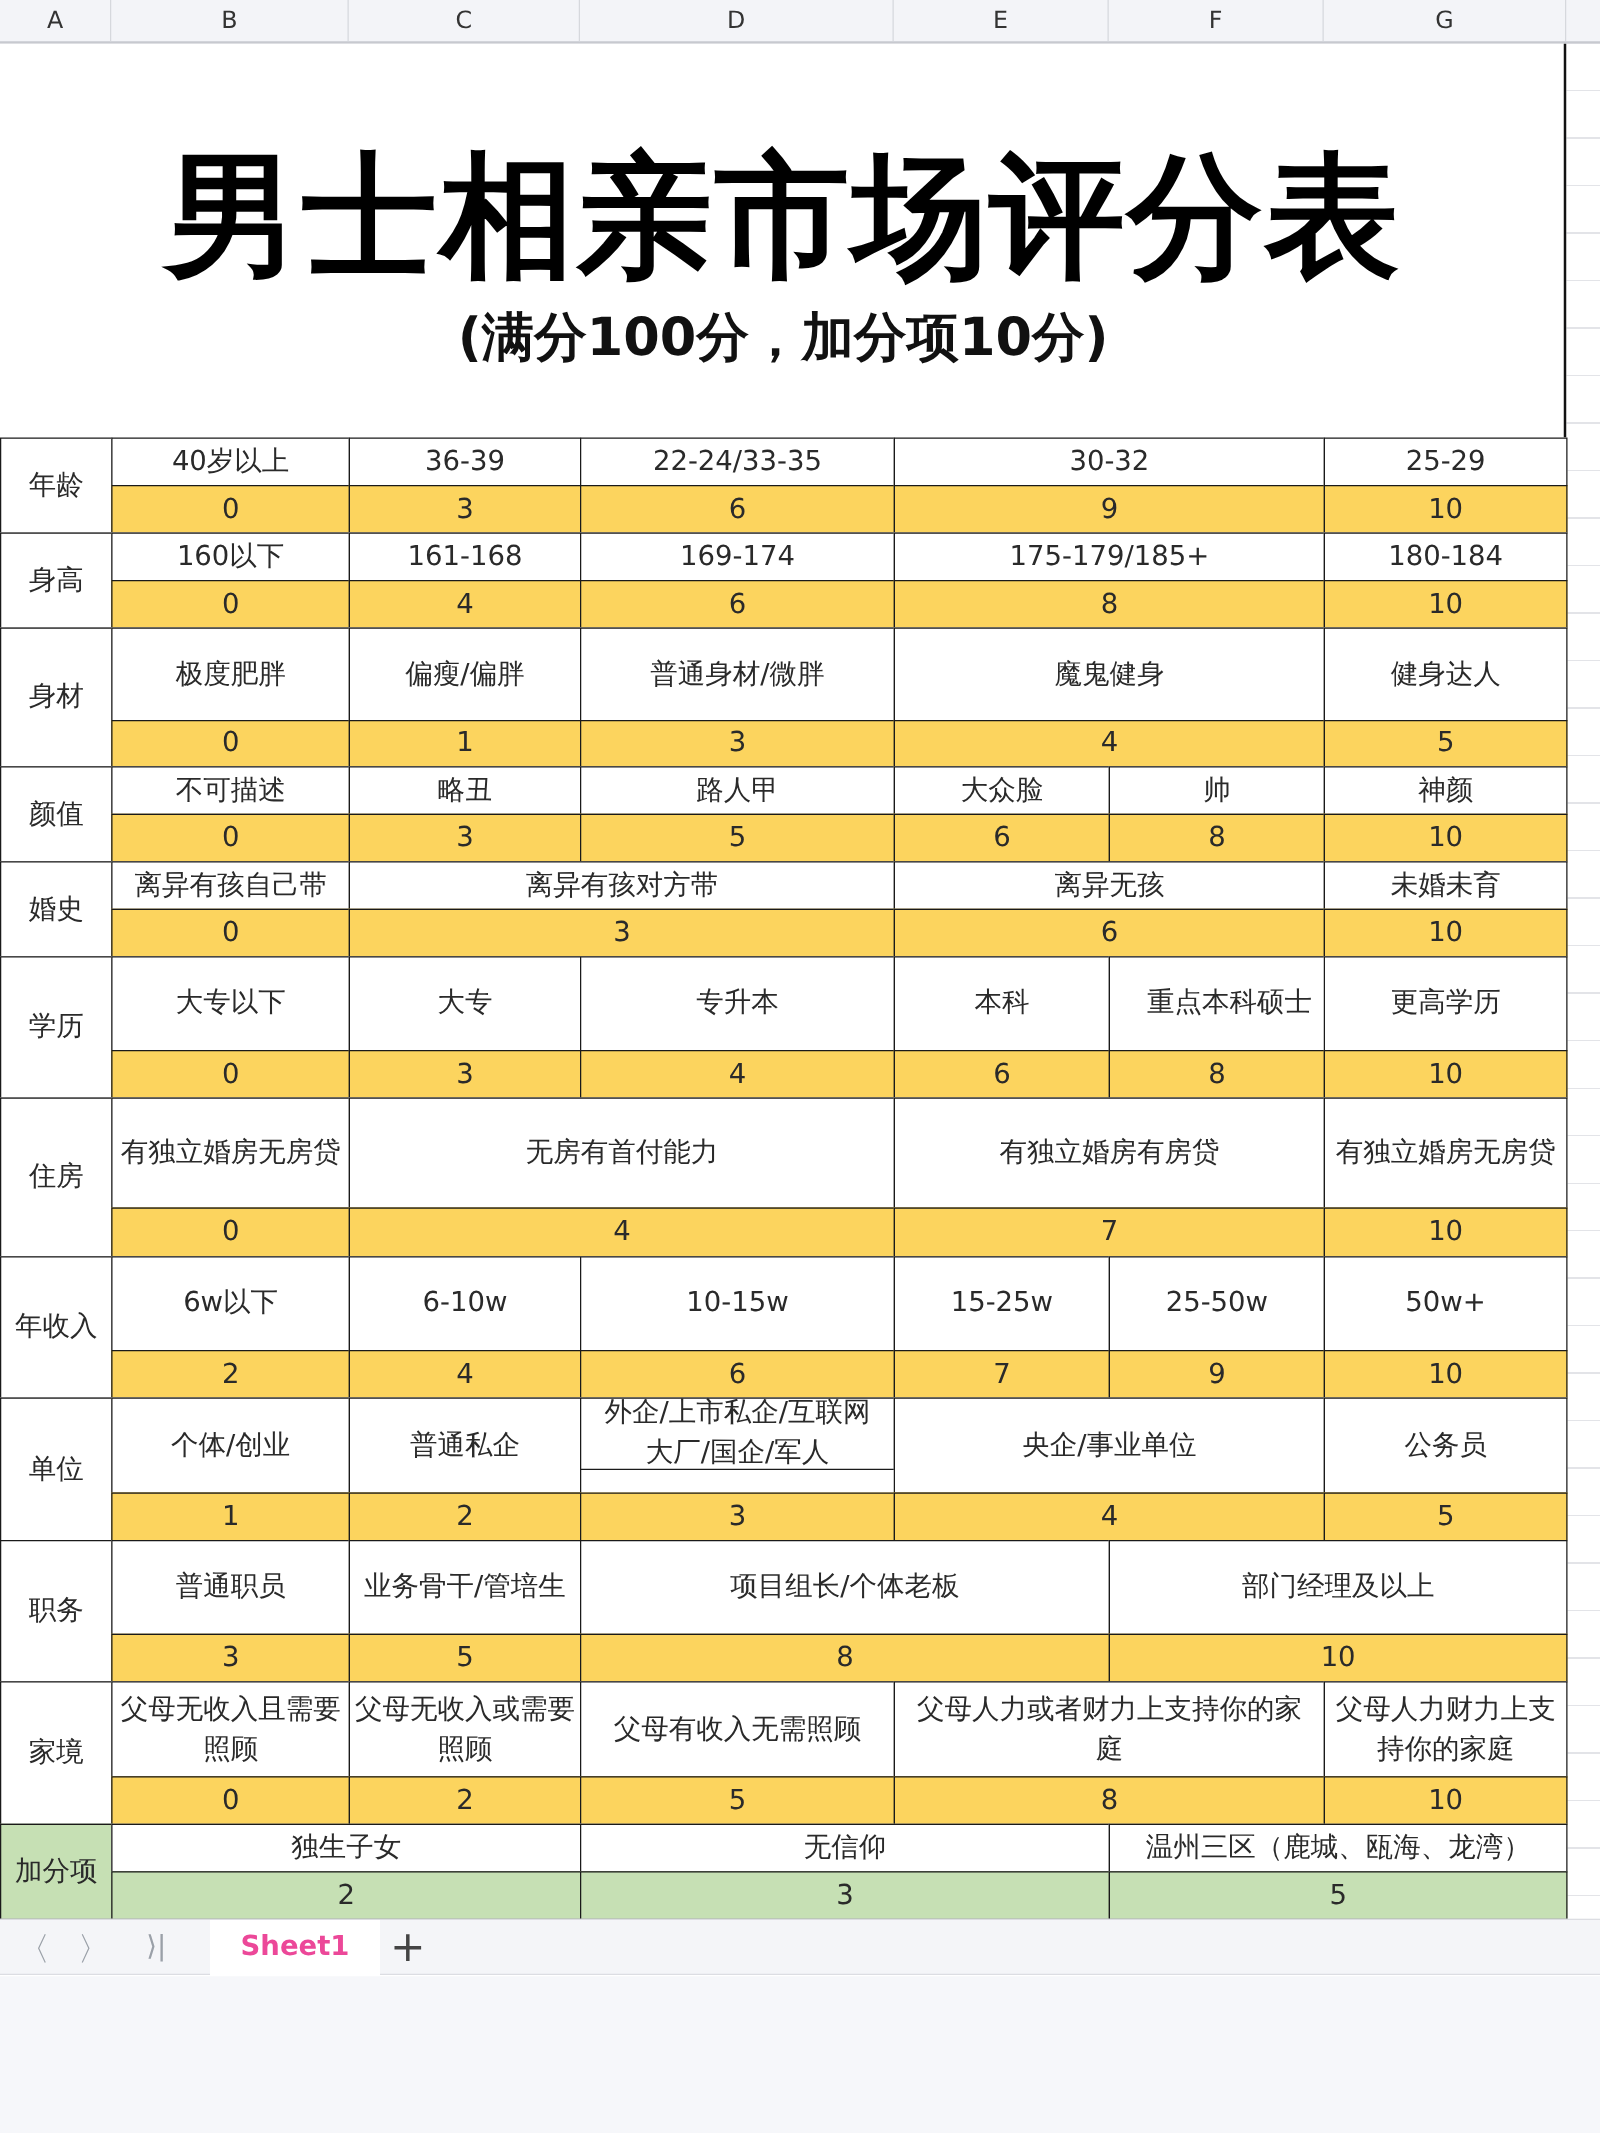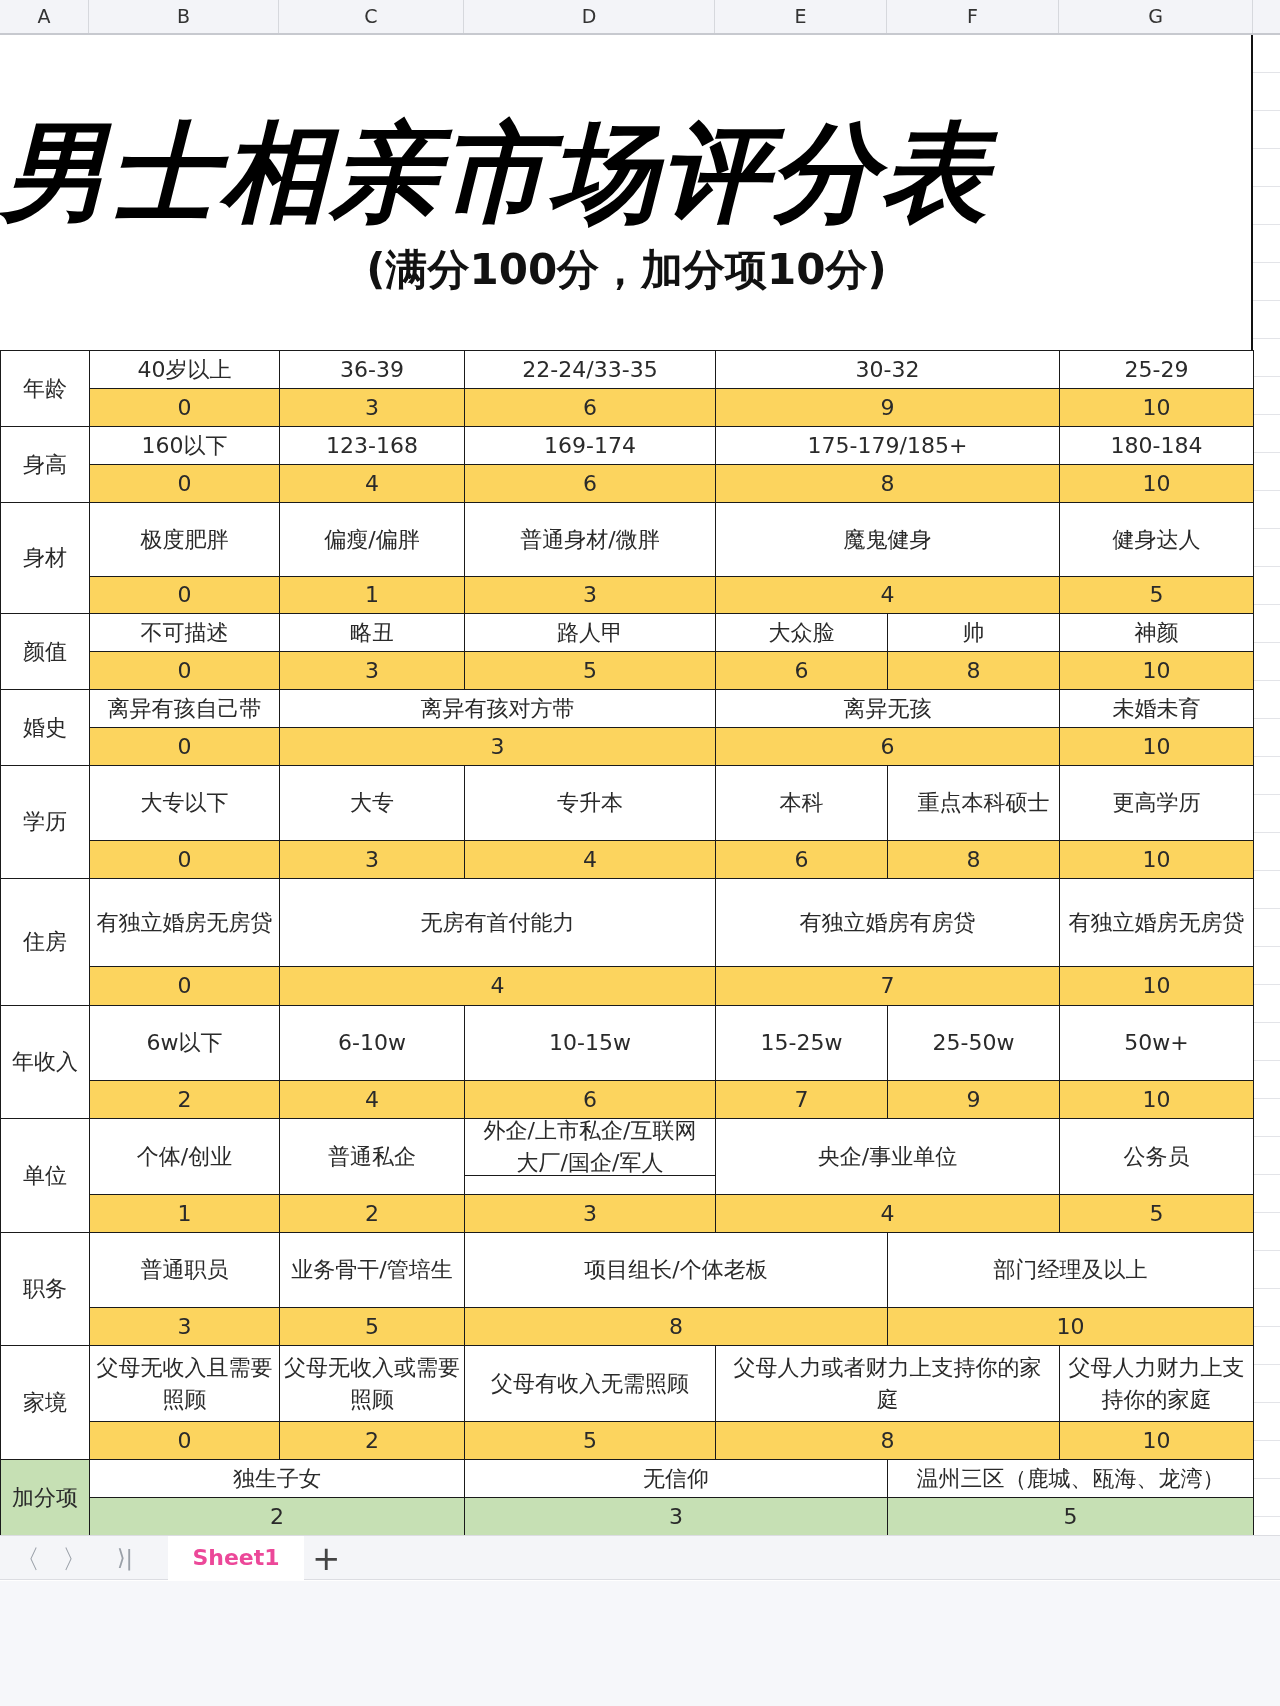--- a/index.html
+++ b/index.html
@@ -6,21 +6,21 @@
   html, body { width: 1280px; height: 1706px; overflow: hidden; background: #ffffff; }
   body { position: relative; font-family: "DejaVu Sans", "Liberation Sans", sans-serif; color: #222; }
 
   .colhdr { position: absolute; top: 0; left: 0; width: 1280px; height: 35px; background: #f3f4f8; border-bottom: 2px solid #c7c9cf; }
   .colhdr .ch { position: absolute; top: 0; height: 33px; line-height: 33px; text-align: center; font-size: 19px; color: #333; border-right: 1px solid #d6d8dd; }
 
   .gridbg { position: absolute; left: 1253px; top: 35px; width: 27px; height: 1500px; background:
      repeating-linear-gradient(to bottom, transparent 0, transparent 37px, #e3e4e8 37px, #e3e4e8 38px); }
 
   .titlebox { position: absolute; left: 0; top: 35px; width: 1253px; height: 315px; background: #fff; border-right: 2px solid #111; }
-  .title { position: absolute; left: 0; top: 66px; width: 1253px; font-size: 108px; font-weight: bold; letter-spacing: 2px; color: #000; font-family: "DejaVu Sans", sans-serif; font-style: italic; }
+  .title { position: absolute; left: 0; top: 66px; width: 1253px; text-align: center; font-size: 108px; font-weight: bold; letter-spacing: 2px; color: #000; font-family: "DejaVu Sans", sans-serif; }
   .subtitle { position: absolute; left: 0; top: 207px; width: 1253px; text-align: center; font-size: 42px; font-weight: bold; color: #111; }
 
   .cell { position: absolute; display: flex; align-items: center; justify-content: center; text-align: center;
           border: 1px solid #1a1a1a; font-size: 22px; line-height: 1.45; padding: 0 4px; color: #2a2a2a; background: #fff; }
   .cell.score { background: #fcd45e; }
   .cell.bonus-score { background: #c6e0b4; }
   .cell.cat { background: #fff; }
   .cell.cat.bonus { background: #c6e0b4; }
 
   .tabbar { position: absolute; left: 0; top: 1535px; width: 1280px; height: 45px; background: #f4f5f8; border-top: 1px solid #dcdde2; border-bottom: 1px solid #dcdde2; }
@@ -58,21 +58,21 @@
   <div class="cell" style="left:715px;top:350px;width:345px;height:39px">30-32</div>
   <div class="cell" style="left:1059px;top:350px;width:195px;height:39px">25-29</div>
   <div class="cell score" style="left:89px;top:388px;width:191px;height:39px">0</div>
   <div class="cell score" style="left:279px;top:388px;width:186px;height:39px">3</div>
   <div class="cell score" style="left:464px;top:388px;width:252px;height:39px">6</div>
   <div class="cell score" style="left:715px;top:388px;width:345px;height:39px">9</div>
   <div class="cell score" style="left:1059px;top:388px;width:195px;height:39px">10</div>
 
   <div class="cell cat" style="left:0;top:426px;width:90px;height:77px">身高</div>
   <div class="cell" style="left:89px;top:426px;width:191px;height:39px">160以下</div>
-  <div class="cell" style="left:279px;top:426px;width:186px;height:39px">123-168</div>
+  <div class="cell" style="left:279px;top:426px;width:186px;height:39px">161-168</div>
   <div class="cell" style="left:464px;top:426px;width:252px;height:39px">169-174</div>
   <div class="cell" style="left:715px;top:426px;width:345px;height:39px">175-179/185+</div>
   <div class="cell" style="left:1059px;top:426px;width:195px;height:39px">180-184</div>
   <div class="cell score" style="left:89px;top:464px;width:191px;height:39px">0</div>
   <div class="cell score" style="left:279px;top:464px;width:186px;height:39px">4</div>
   <div class="cell score" style="left:464px;top:464px;width:252px;height:39px">6</div>
   <div class="cell score" style="left:715px;top:464px;width:345px;height:39px">8</div>
   <div class="cell score" style="left:1059px;top:464px;width:195px;height:39px">10</div>
 
   <div class="cell cat" style="left:0;top:502px;width:90px;height:112px">身材</div>

